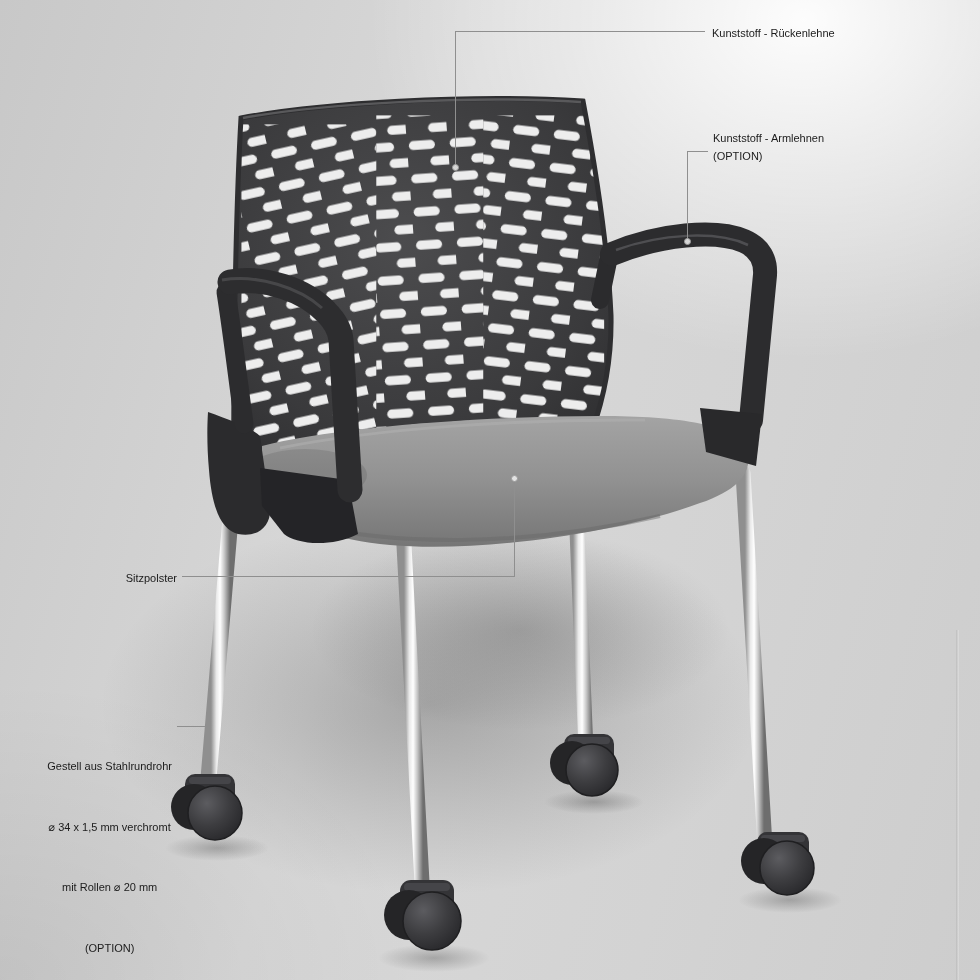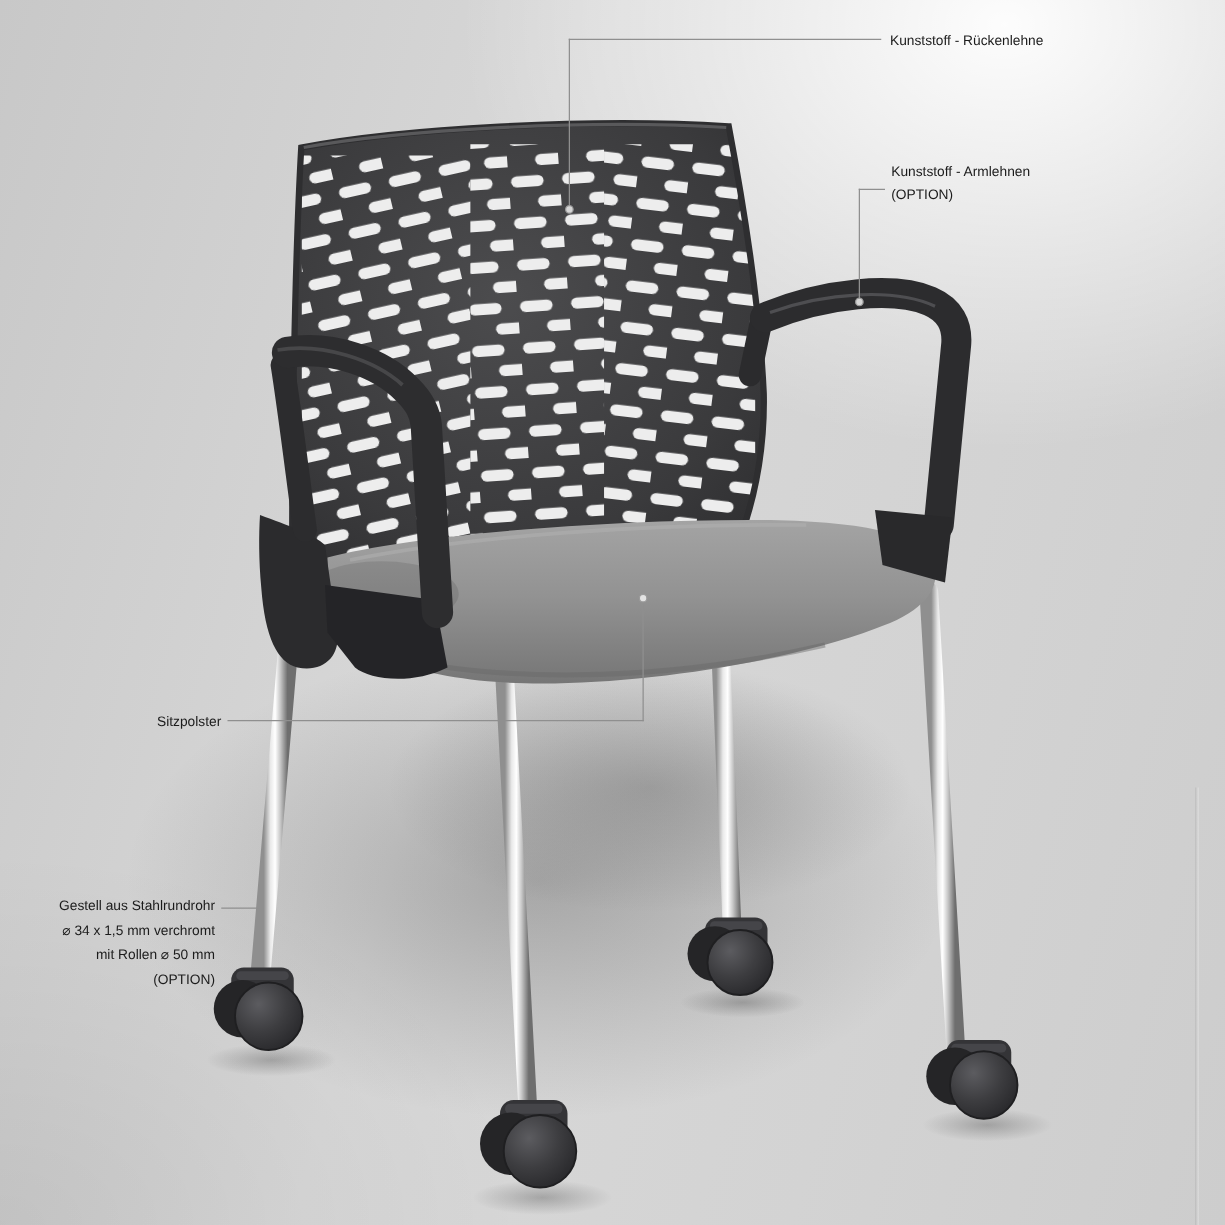--- a/index.html
+++ b/index.html
@@ -22,22 +22,22 @@
   }
   .callout-line{position:absolute;background:#8f8f8f;z-index:8;}
   .callout-dot{
     position:absolute;width:7px;height:7px;border-radius:50%;z-index:9;
     background:#d6d6d6;border:1px solid #9a9a9a;box-sizing:border-box;
   }
   .callout-label{
     position:absolute;z-index:10;color:#1b1b1b;font-size:11px;line-height:18px;
     white-space:nowrap;
   }
-  .callout-label.right{text-align:right;}
-  .frame-label div{line-height:19.5px;}
+  .callout-label.right{text-align:center;}
+  .frame-label div{line-height:19.5px;margin-top:41px;}
 </style>
 </head>
 <body>
 
 <div class="stage">
 
   <svg class="chair-svg" width="980" height="980" viewBox="0 0 980 980">
     <defs>
       <radialGradient id="shadowG">
         <stop offset="0%" stop-color="rgba(40,40,40,0.28)"></stop>
@@ -217,17 +217,17 @@
 
   <div class="callout-line" style="left:182px;top:576px;width:333px;height:1px;"></div>
   <div class="callout-line" style="left:514px;top:478px;width:1px;height:99px;"></div>
   <div class="callout-dot" style="left:511px;top:475px;background:#e3e3e3;"></div>
   <div class="callout-label right" style="right:803px;top:569px;">Sitzpolster</div>
 
   <div class="callout-line" style="left:177px;top:726px;width:30px;height:1px;"></div>
   <div class="callout-label right frame-label" style="right:808px;top:716px;">
     <div>Gestell aus Stahlrundrohr</div>
     <div>⌀ 34 x 1,5 mm verchromt</div>
-    <div>mit Rollen ⌀ 50 mm</div>
+    <div>mit Rollen ⌀ 20 mm</div>
     <div>(OPTION)</div>
   </div>
 
 </div>
 
 </body></html>

